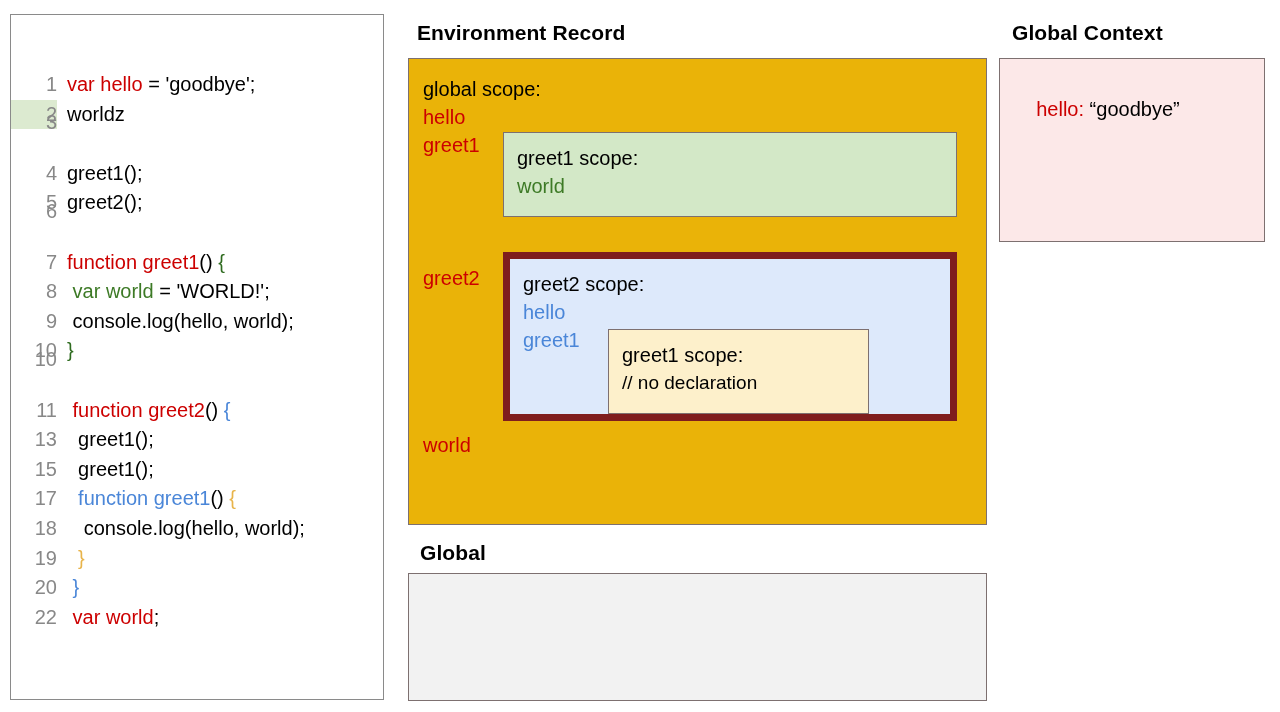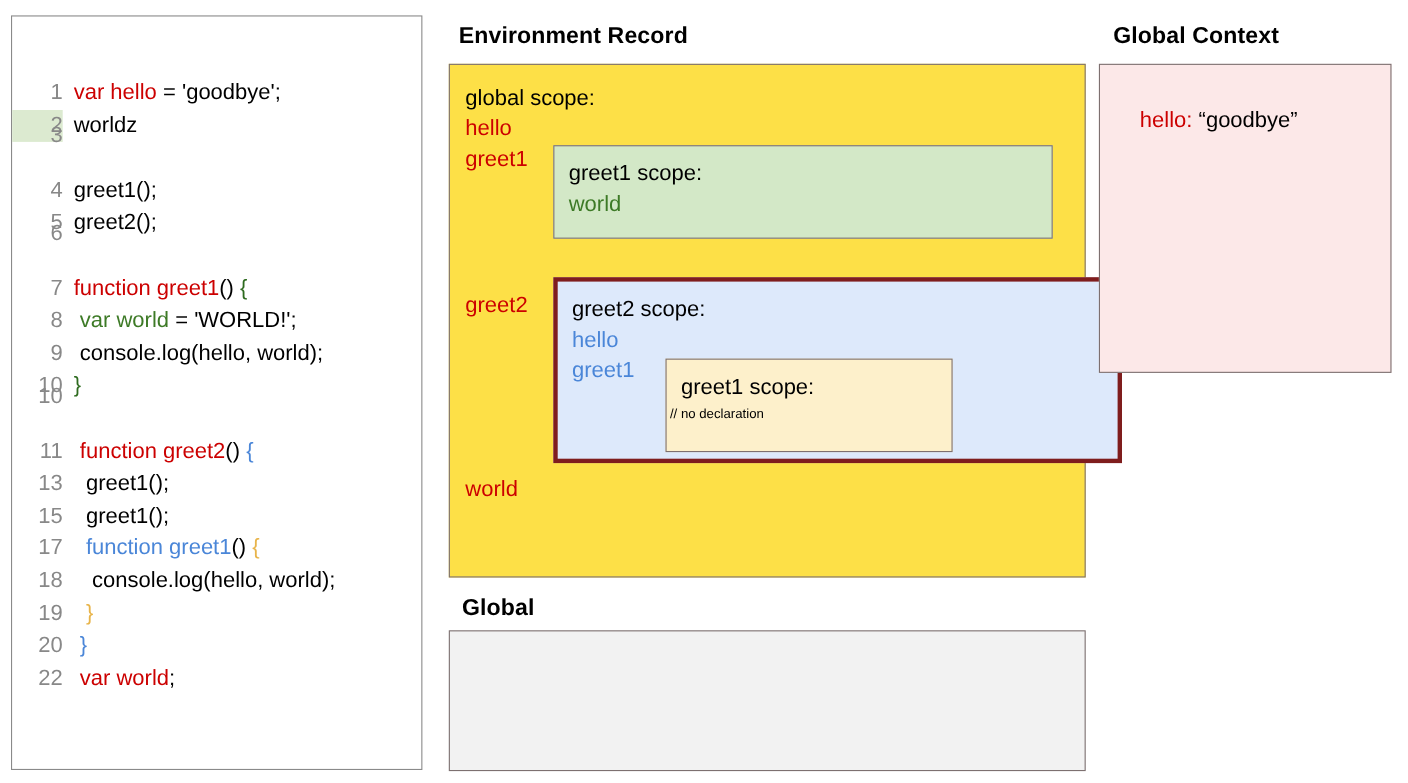--- a/index.html
+++ b/index.html
@@ -82,21 +82,21 @@
 
   
   #env-panel {
     position: absolute;
     left: 408px;
     top: 58px;
     width: 579px;
     height: 467px;
     box-sizing: border-box;
     border: 1px solid #7d7070;
-    background: #fde047;
+    background: #eab308;
   }
   .env-label {
     position: absolute;
     font-size: 20px;
     line-height: 28px;
     white-space: pre;
   }
   #env-global-scope { left: 14px; top: 16px; color: #000000; }
   #env-hello        { left: 14px; top: 44px; color: #cc0000; }
   #env-greet1       { left: 14px; top: 72px; color: #cc0000; }
@@ -115,43 +115,43 @@
     background: #d3e8c7;
   }
   #greet1-scope-box .row1 { position: absolute; left: 13px; top: 14px; font-size: 20px; color: #000000; }
   #greet1-scope-box .row2 { position: absolute; left: 13px; top: 42px; font-size: 20px; color: #3d7a26; }
 
   
   #greet2-scope-box {
     position: absolute;
     left: 94px;
     top: 193px;
-    width: 517px;
+    width: 454px;
     height: 169px;
     box-sizing: border-box;
-    border: 4px solid #7f1d1d;
+    border: 7px solid #7f1d1d;
     background: #dde9fb;
   }
   #greet2-scope-box .row1 { position: absolute; left: 13px; top: 14px; font-size: 20px; color: #000000; }
   #greet2-scope-box .row2 { position: absolute; left: 13px; top: 42px; font-size: 20px; color: #4a86d8; }
   #greet2-scope-box .row3 { position: absolute; left: 13px; top: 70px; font-size: 20px; color: #4a86d8; }
 
   
   #greet1-nested-box {
     position: absolute;
     left: 98px;
     top: 70px;
     width: 261px;
     height: 85px;
     box-sizing: border-box;
     border: 1px solid #7d7070;
     background: #fdf0cb;
   }
   #greet1-nested-box .row1 { position: absolute; left: 13px; top: 14px; font-size: 20px; color: #000000; }
-  #greet1-nested-box .row2 { position: absolute; left: 3px; top: 42px; font-size: 12px; color: #000000; }
+  #greet1-nested-box .row2 { position: absolute; left: 13px; top: 42px; font-size: 19px; color: #000000; }
 
   
   #console-panel {
     position: absolute;
     left: 408px;
     top: 573px;
     width: 579px;
     height: 128px;
     box-sizing: border-box;
     border: 1px solid #7d7070;
@@ -165,21 +165,21 @@
     color: #000000;
     white-space: pre;
   }
 
   
   #global-panel {
     position: absolute;
     left: 999px;
     top: 58px;
     width: 266px;
-    height: 281px;
+    height: 184px;
     box-sizing: border-box;
     border: 1px solid #7d7070;
     background: #fce8e8;
   }
   #global-entry {
     position: absolute;
     left: 14px;
     top: 16px;
     font-size: 20px;
     white-space: pre;

